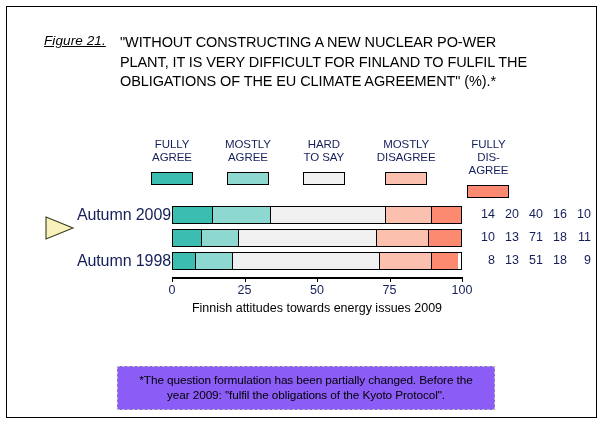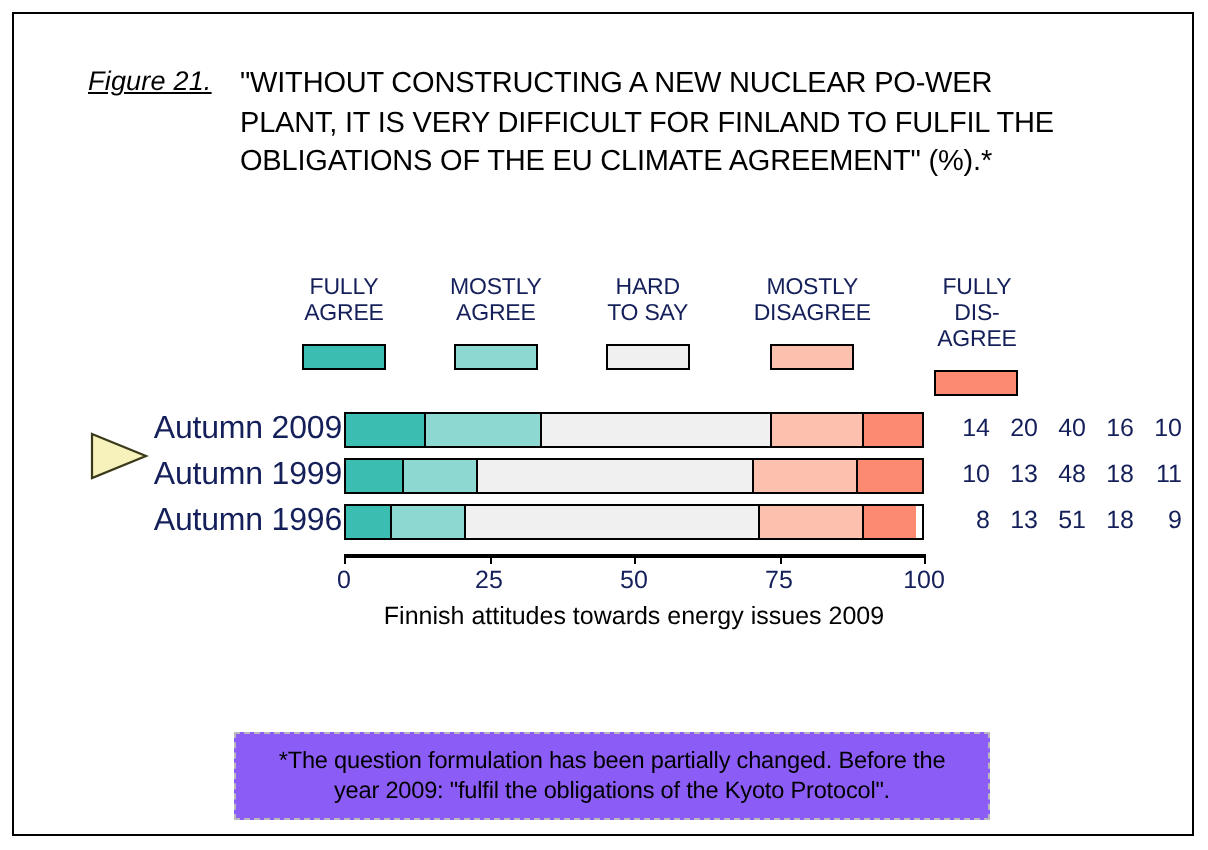--- a/index.html
+++ b/index.html
@@ -262,35 +262,34 @@
         <div class="seg" style="width:40%;background:#f0f0f0"></div>
         <div class="seg" style="width:16%;background:#fcc1ae"></div>
         <div class="seg" style="width:10%;background:#fb8a71"></div>
       </div>
       <div class="row-values">
         <span>14</span><span>20</span><span>40</span><span>16</span><span>10</span>
       </div>
     </div>
 
     <div class="row">
-      <div class="row-label">Autumn 1999</div>
       <div class="bar">
         <div class="seg" style="width:10%;background:#3cbdb1"></div>
         <div class="seg" style="width:13%;background:#8ed8d2"></div>
         <div class="seg" style="width:48%;background:#f0f0f0"></div>
         <div class="seg" style="width:18%;background:#fcc1ae"></div>
         <div class="seg" style="width:11%;background:#fb8a71"></div>
       </div>
       <div class="row-values">
-        <span>10</span><span>13</span><span>48</span><span>18</span><span>11</span>
+        <span>10</span><span>13</span><span>71</span><span>18</span><span>11</span>
       </div>
     </div>
 
     <div class="row">
-      <div class="row-label">Autumn 1996</div>
+      <div class="row-label">Autumn 1998</div>
       <div class="bar">
         <div class="seg" style="width:8%;background:#3cbdb1"></div>
         <div class="seg" style="width:13%;background:#8ed8d2"></div>
         <div class="seg" style="width:51%;background:#f0f0f0"></div>
         <div class="seg" style="width:18%;background:#fcc1ae"></div>
         <div class="seg" style="width:9%;background:#fb8a71"></div>
       </div>
       <div class="row-values">
         <span>8</span><span>13</span><span>51</span><span>18</span><span>9</span>
       </div>

